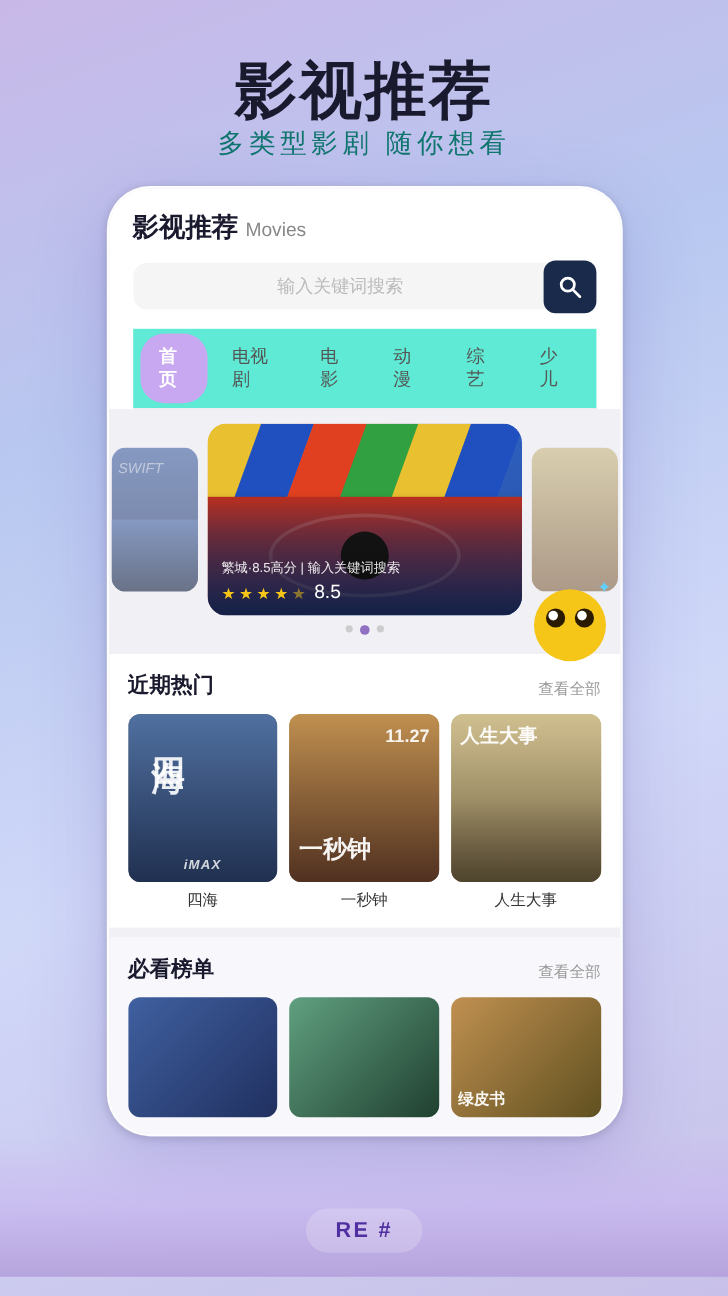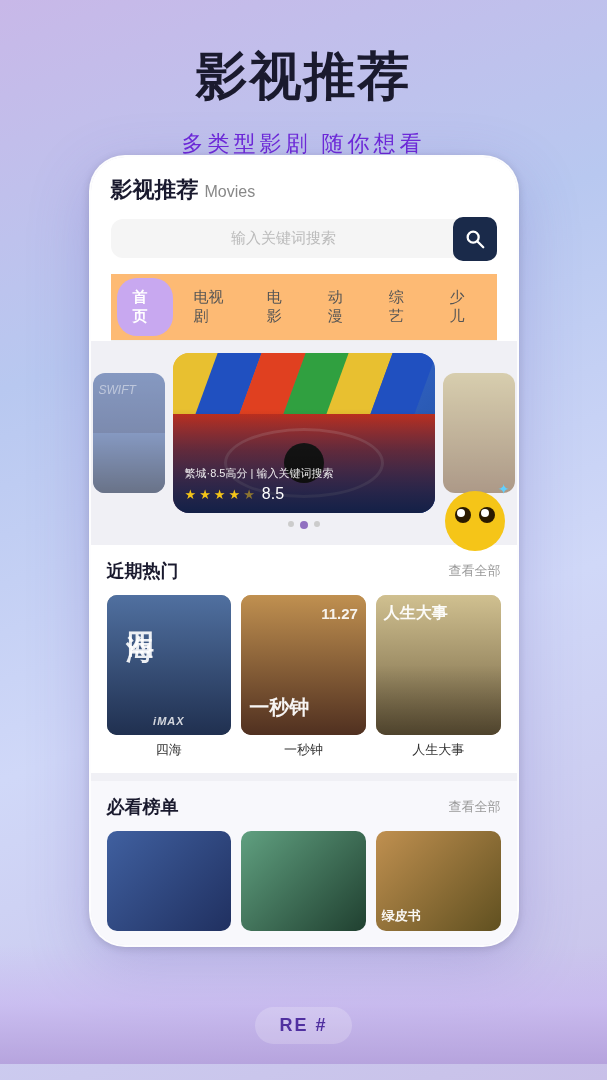--- a/index.html
+++ b/index.html
@@ -19,22 +19,22 @@
     }
     .hero-title {
       font-size: 52px;
       font-weight: 800;
       color: #1a1a2e;
       letter-spacing: 2px;
       line-height: 1.1;
     }
     .hero-subtitle {
       font-size: 22px;
-      color: #6d28d9;
-      margin-top: 24px;
+      color: #0f766e;
+      margin-top: 0;
       letter-spacing: 4px;
     }
 
     
     .phone-mockup {
       position: absolute;
       top: 155px;
       left: 50%;
       transform: translateX(-50%);
       width: 430px;
@@ -109,21 +109,21 @@
       fill: none;
       stroke: #fff;
       stroke-width: 2.5;
       stroke-linecap: round;
     }
 
     
     .nav-tabs {
       display: flex;
       gap: 0;
-      background: #fdba74;
+      background: #5eead4;
       border-bottom: 1px solid #eee;
       padding: 0 4px 0;
     }
     .nav-tab {
       padding: 10px 16px;
       font-size: 15px;
       color: #555;
       cursor: pointer;
       border-radius: 20px;
       margin: 4px 2px;
@@ -312,21 +312,21 @@
 
     
     .content-section {
       background: #fff;
       padding: 14px 16px;
       margin-top: 8px;
     }
     .section-header {
       display: flex;
       justify-content: space-between;
-      align-items: center;
+      align-items: flex-end;
       margin-bottom: 12px;
     }
     .section-title {
       font-size: 18px;
       font-weight: 700;
       color: #1a1a2e;
     }
     .section-more {
       font-size: 13px;
       color: #999;

